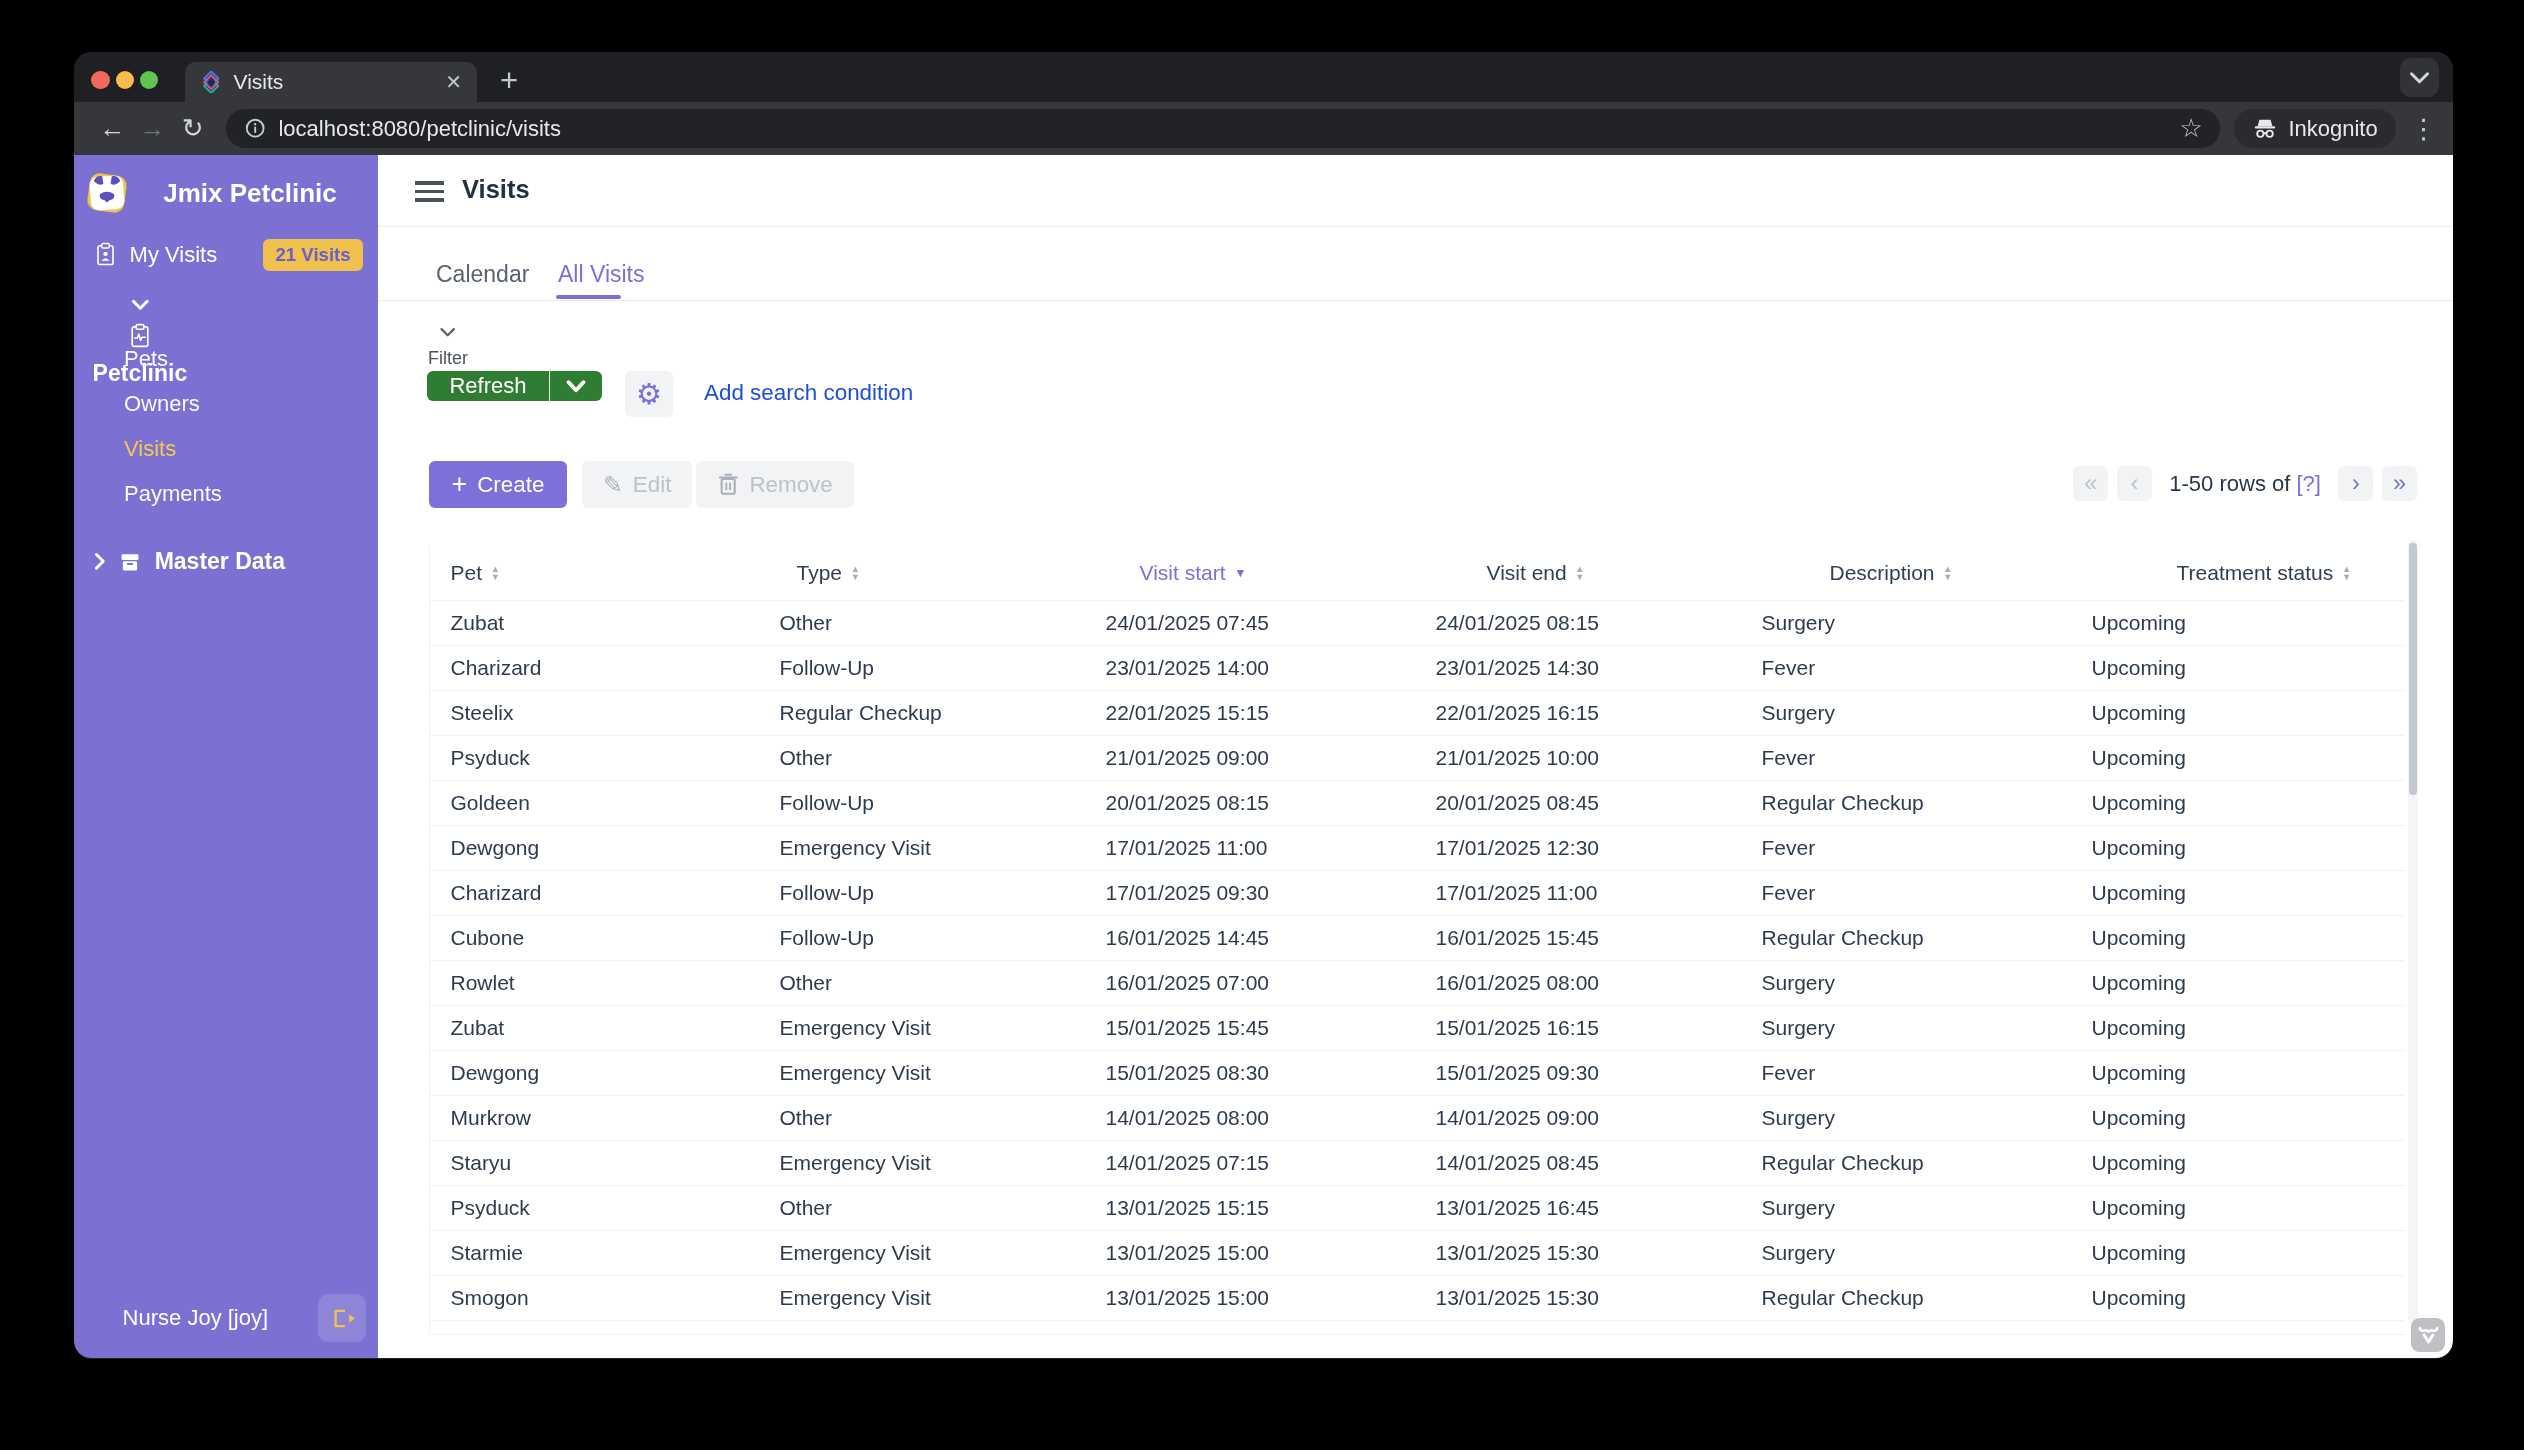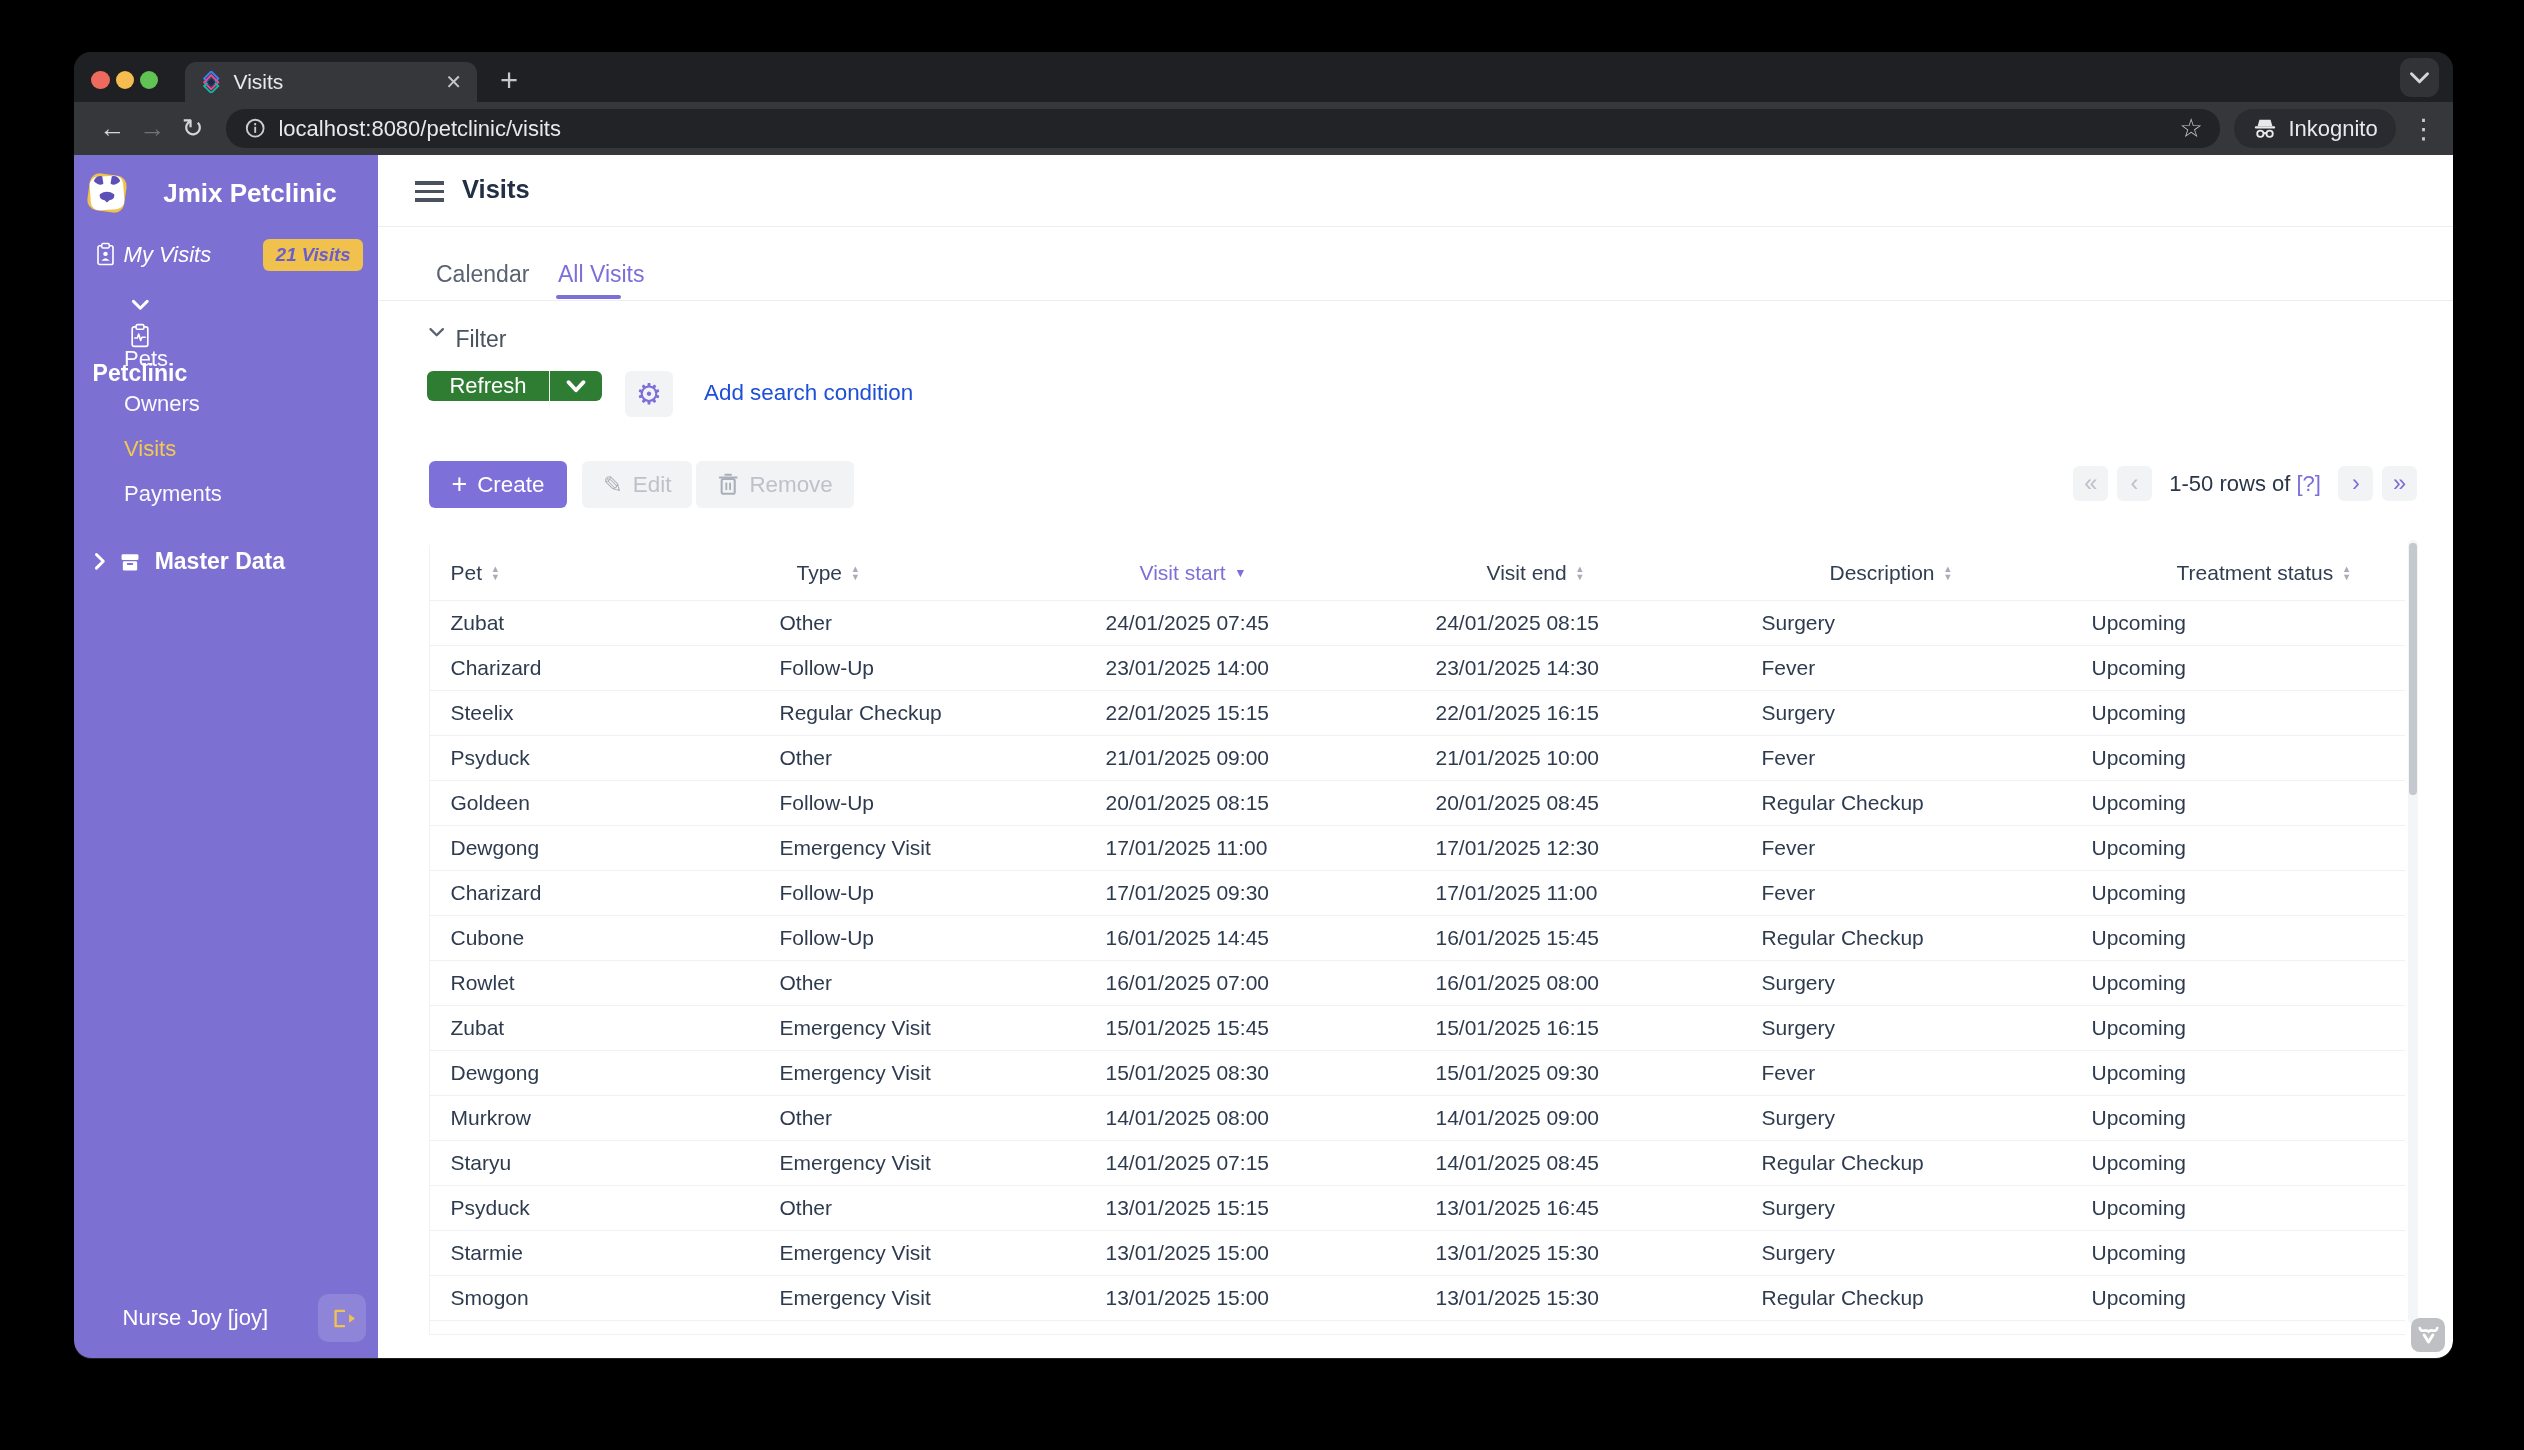--- a/index.html
+++ b/index.html
@@ -26,41 +26,41 @@
   .star { margin-left:auto; color:#C6C9CE; font-size:26px; }
   .chip { height:39px; border-radius:19px; background:#2A2B30; display:flex; align-items:center; padding:0 18.6px; gap:10px; }
   .chip span { color:#E7E9EC; font-size:22px; }
   .dots { margin-left:13.7px; color:#C6C9CE; font-size:27px; width:27px; text-align:center; }
 
   
   .content { display:flex; height:1203px; }
   .sidebar { position:relative; width:304px; background:#7C70D2; border-bottom-left-radius:17.4px; color:#fff; flex:none; }
   .app-row { position:absolute; top:12.4px; left:8.7px; right:8.7px; height:52px; display:flex; align-items:center; }
   .app-title { flex:1; text-align:center; font-size:26px; font-weight:bold; }
-  .myvisits { position:absolute; top:80px; left:18.6px; right:15px; height:39px; display:flex; align-items:center; gap:6px;font-style:italic; }
+  .myvisits { position:absolute; top:80px; left:18.6px; right:15px; height:39px; display:flex; align-items:center; gap:12px; }
   .myvisits .lbl { font-size:22px; }
   .badge { margin-left:auto; background:#F0C14D; color:#6A5ECC; font-weight:bold; font-size:18.6px; padding:5px 12.4px; border-radius:6.2px; }
   .group { position:absolute; left:18.6px; display:flex; align-items:center; gap:11.2px; }
   .group .lbl { font-size:23px; font-weight:bold; }
   .subitems { position:absolute; top:181px; left:50px; right:0; }
   .subitem { height:45px; display:flex; align-items:center; font-size:22px; color:rgba(255,255,255,.96); }
   .subitem.active { color:#F3C94F; }
   .user-row { position:absolute; left:18.6px; right:12.4px; bottom:16px; height:48px; display:flex; align-items:center; }
   .user-name { font-size:22px; margin-left:30px; }
   .logout { margin-left:auto; width:48px; height:48px; border-radius:10px; background:rgba(255,255,255,.14); display:flex; align-items:center; justify-content:center; }
 
   .main { position:relative; flex:1; background:#fff; border-bottom-right-radius:17.4px; }
   .hamburger { position:absolute; left:37px; top:26px; width:29px; height:21px; background:repeating-linear-gradient(#4A5260 0 3.7px, transparent 3.7px 8.7px); }
   .page-title { position:absolute; left:84px; top:20px; font-size:25.5px; font-weight:bold; color:#222F44; }
   .hdr-line { position:absolute; top:71px; left:0; right:0; height:1.2px; background:#ECEEF1; }
   .tab-cal { position:absolute; left:58px; top:106px; font-size:23px; color:#5A6271; }
   .tab-all { position:absolute; left:180px; top:106px; font-size:23px; color:#7C6FD9; font-weight:500; }
   .tab-indicator { position:absolute; left:178px; top:140px; width:65px; height:4.3px; border-radius:2.5px; background:#7C6FD9; }
   .tabs-line { position:absolute; top:145px; left:0; right:0; height:1.2px; background:#ECEEF1; }
-  .filter-hdr { position:absolute; left:50px; top:171px; display:flex; gap:10px; color:#49525F; font-size:23px; }
+  .filter-hdr { position:absolute; left:50px; top:171px; display:flex; align-items:center; gap:10px; color:#49525F; font-size:18px;flex-direction:column; }
   .btn-refresh { position:absolute; left:49px; top:216px; height:30px; border-radius:6.2px; background:#2E7D32; display:flex; align-items:stretch; overflow:hidden; }
   .btn-refresh .seg1 { display:flex; align-items:center; padding:0 22.4px; color:#fff; font-size:22px; font-weight:500; }
   .btn-refresh .sep { width:1.2px; background:rgba(255,255,255,.95); margin:0; }
   .btn-refresh .seg2 { width:52px; display:flex; align-items:center; justify-content:center; }
   .btn-gear { position:absolute; left:247px; top:216px; width:48px; height:46px; border-radius:6.2px; background:#F1F3F5; display:flex; align-items:center; justify-content:center; font-size:29px; color:#7C6FD9; }
   .add-link { position:absolute; left:326px; top:225px; font-size:22.4px; color:#1d4ed8; }
   .btn { position:absolute; top:306px; height:47px; border-radius:6.2px; display:flex; align-items:center; gap:10px; font-size:22.4px; }
   .btn-create { left:51px; background:#7D70D9; color:#fff; padding:0 22.4px; }
   .btn-create .plus { font-size:27px; font-weight:300; }
   .btn-ghost { background:#F2F3F5; color:#BDC2CA; padding:0 21px; }

